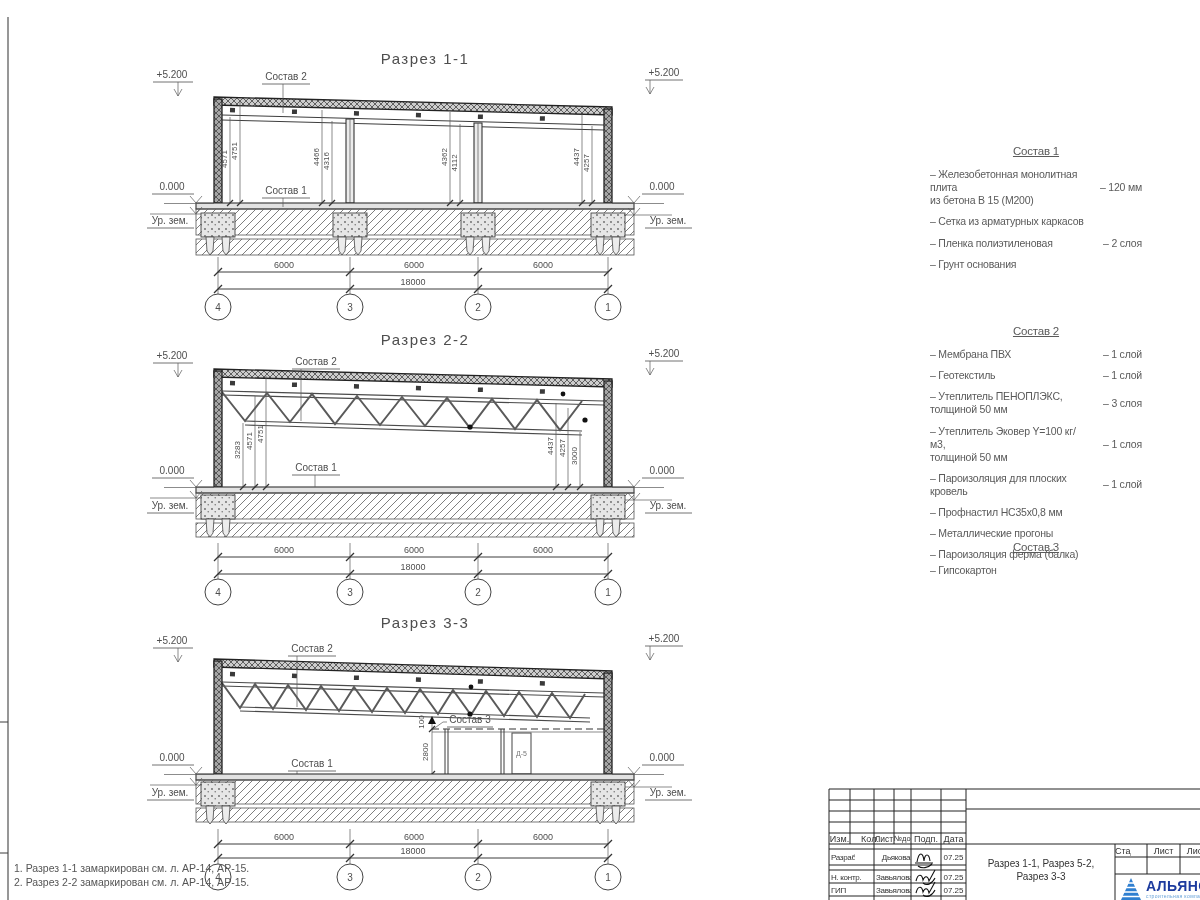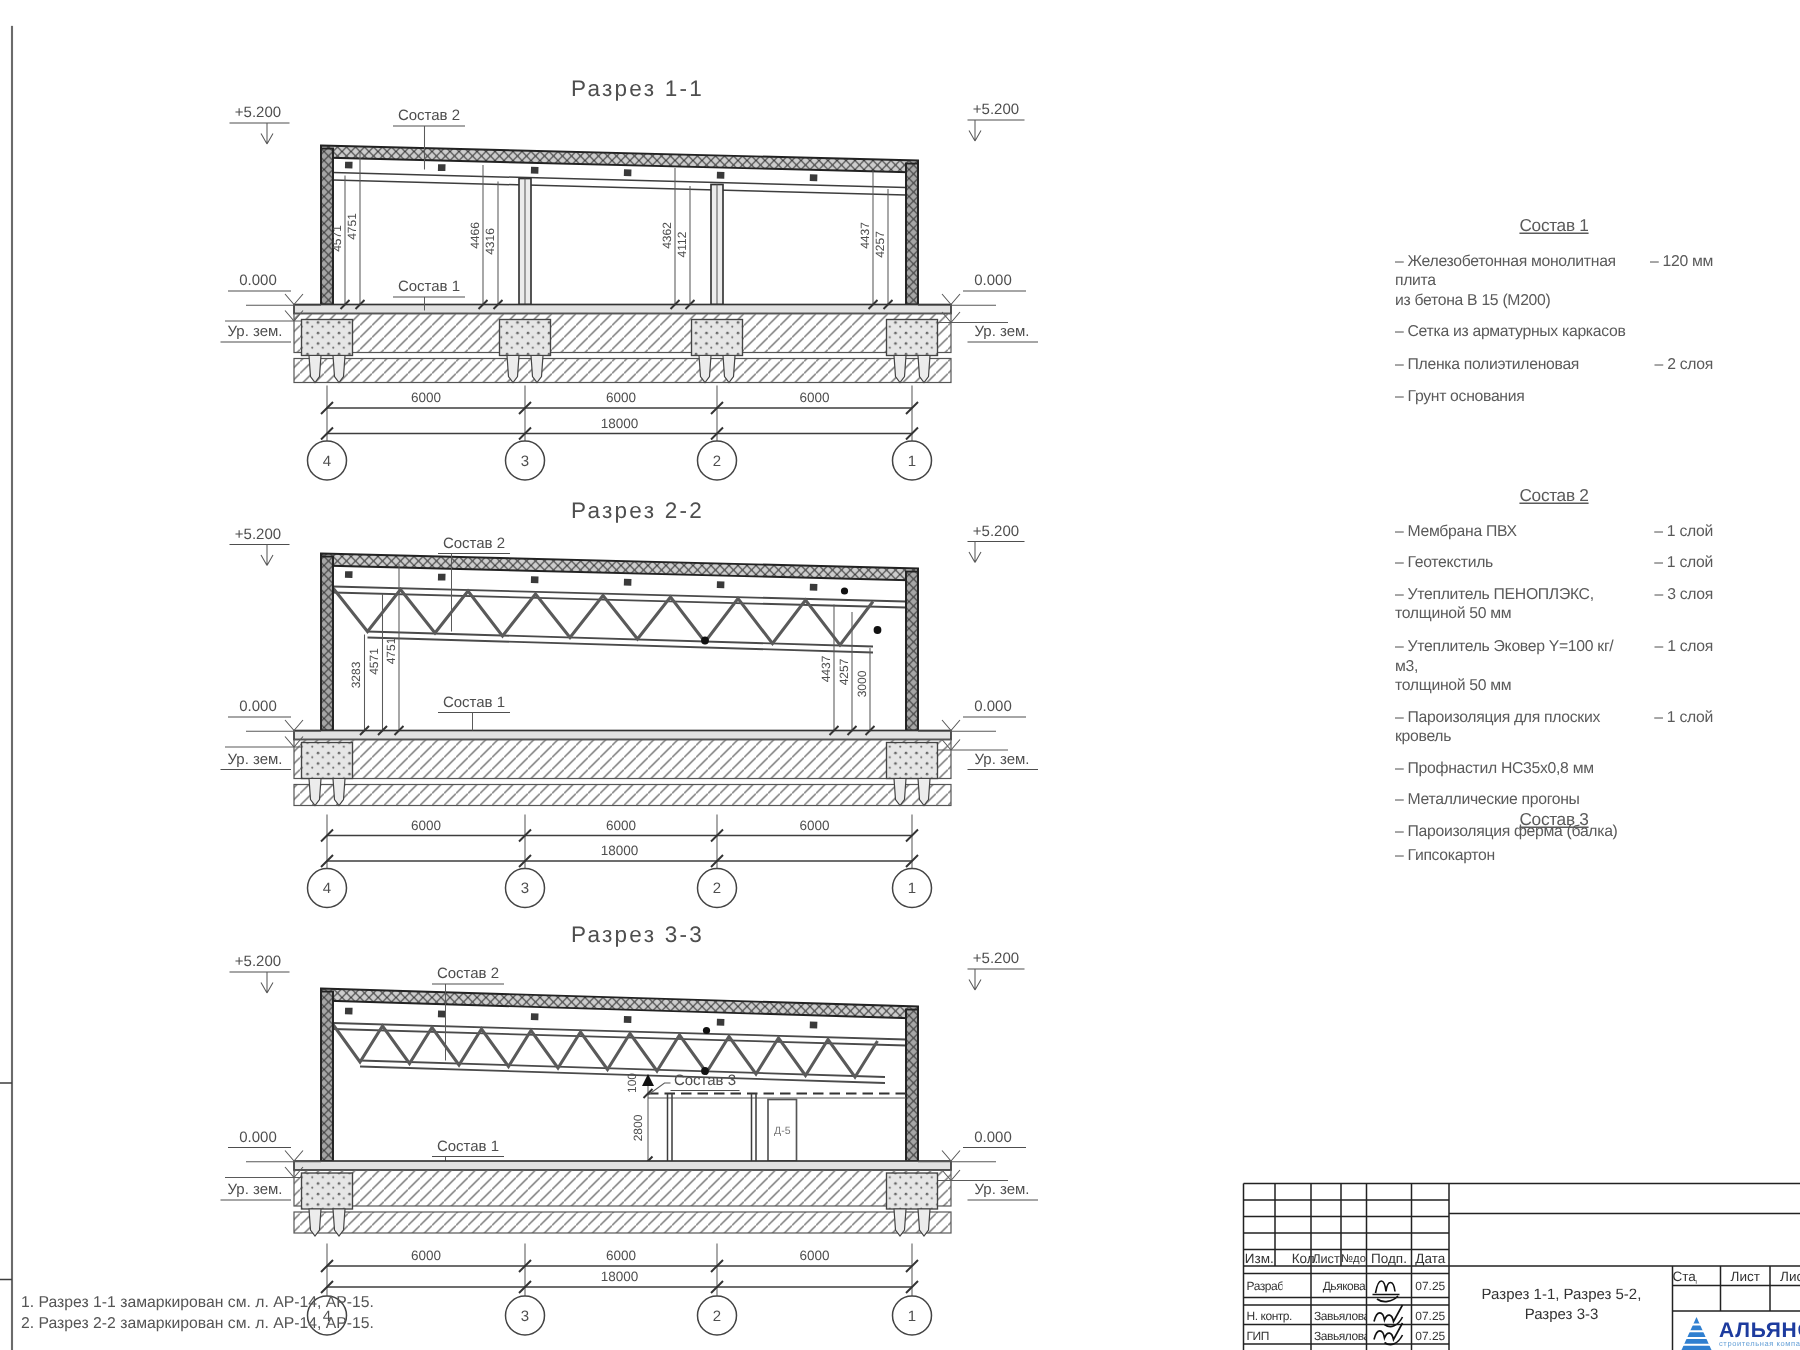--- a/index.html
+++ b/index.html
@@ -32,21 +32,21 @@
   .chord{stroke:#4a4a4a;stroke-width:1.2;fill:none;}
   .zig{stroke:#5a5a5a;stroke-width:2;fill:none;}
   .dash{stroke:#333;stroke-width:1.2;stroke-dasharray:7 4;fill:none;}
   .tb{stroke:#222;stroke-width:1;fill:none;}
   .sig{stroke:#111;stroke-width:1.1;fill:none;}
   .blk{fill:#111;}
   
   .comp{position:absolute;width:212px;color:#5a5a5a;font-size:10.5px;letter-spacing:-0.2px;}
   .comp h3{margin:0 0 11px 0;font-size:11.5px;font-weight:normal;text-align:center;
            text-decoration:underline;color:#5a5a5a;}
-  .ci{display:flex;justify-content:space-between;align-items:flex-start;margin-bottom:8px;line-height:1.25;}
+  .ci{display:flex;justify-content:space-between;align-items:center;margin-bottom:8px;line-height:1.25;}
   .ci .nm{white-space:pre-line;max-width:158px;}
   .ci .vl{white-space:nowrap;padding-left:4px;}
   
   .notes{position:absolute;left:14px;top:845px;color:#555;font-size:10.5px;line-height:1.33;}
   
   .tbx{position:absolute;color:#333;font-size:9px;line-height:10px;text-align:center;overflow:hidden;}
   .tbl{text-align:left;}
   .logo{position:absolute;left:1120px;top:858px;width:120px;height:27px;display:flex;align-items:center;gap:4px;}
   .logo .nm{font-size:14px;font-weight:bold;color:#1d3b9e;letter-spacing:0.5px;line-height:14px;white-space:nowrap;}
   .logo .sb{font-size:5px;color:#68a2d8;letter-spacing:0.4px;white-space:nowrap;}

